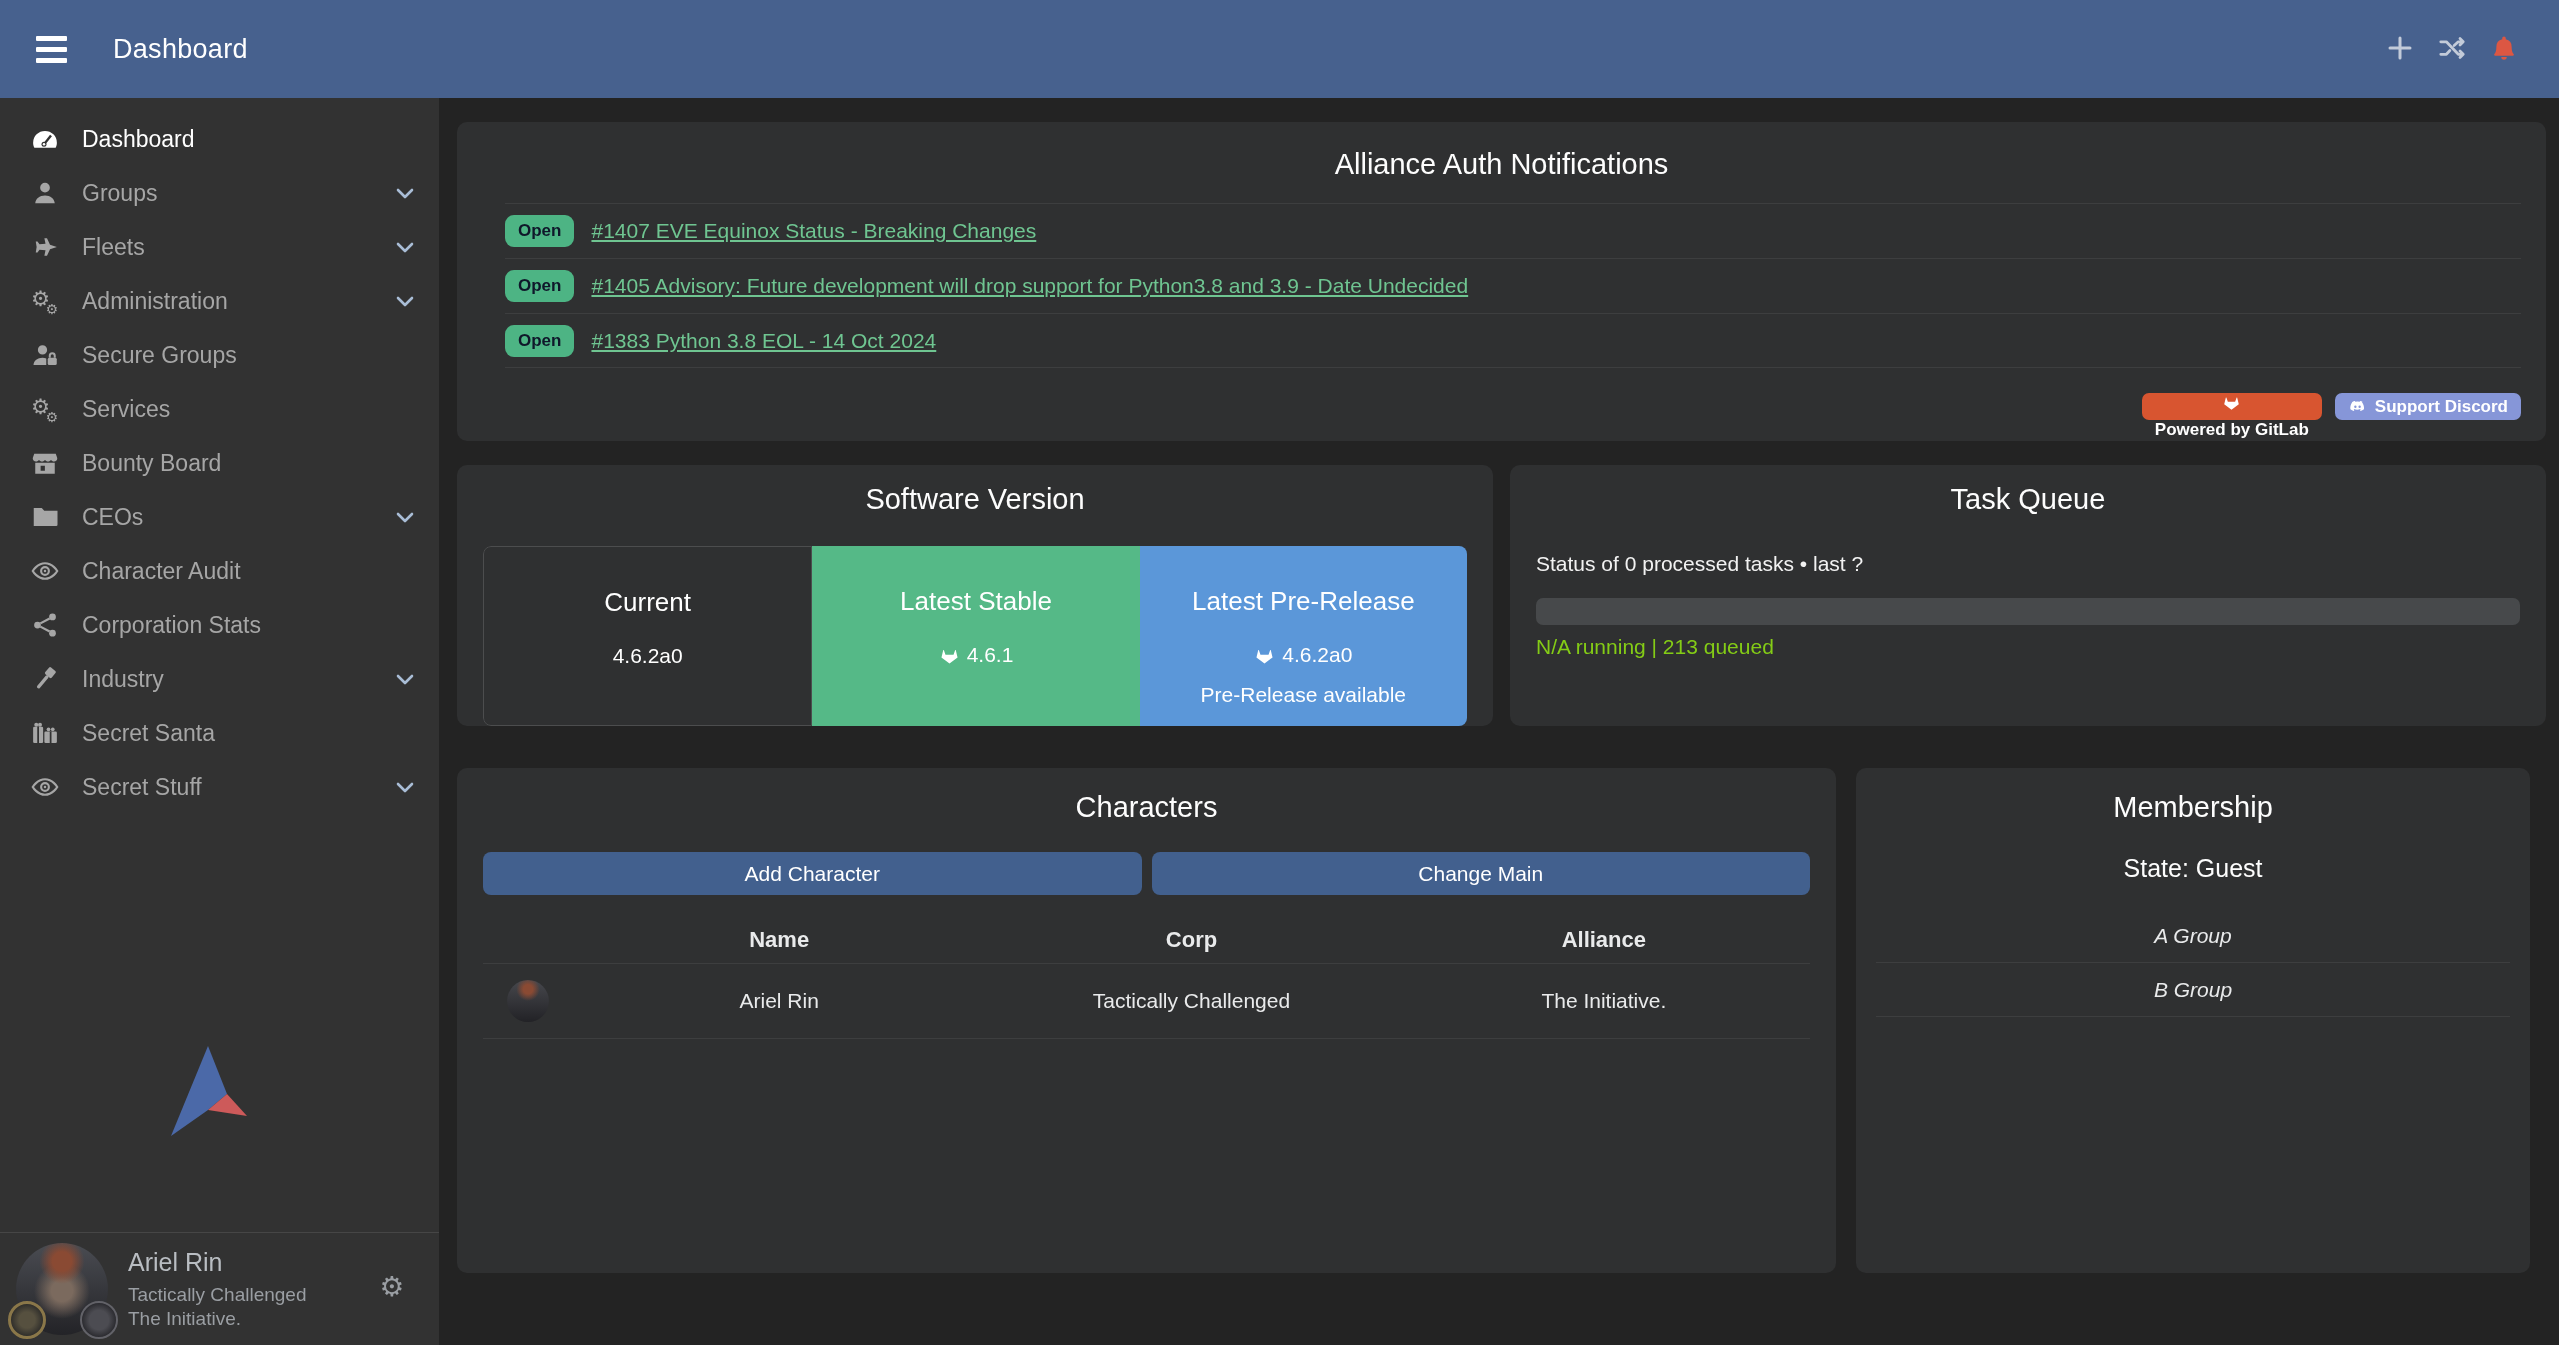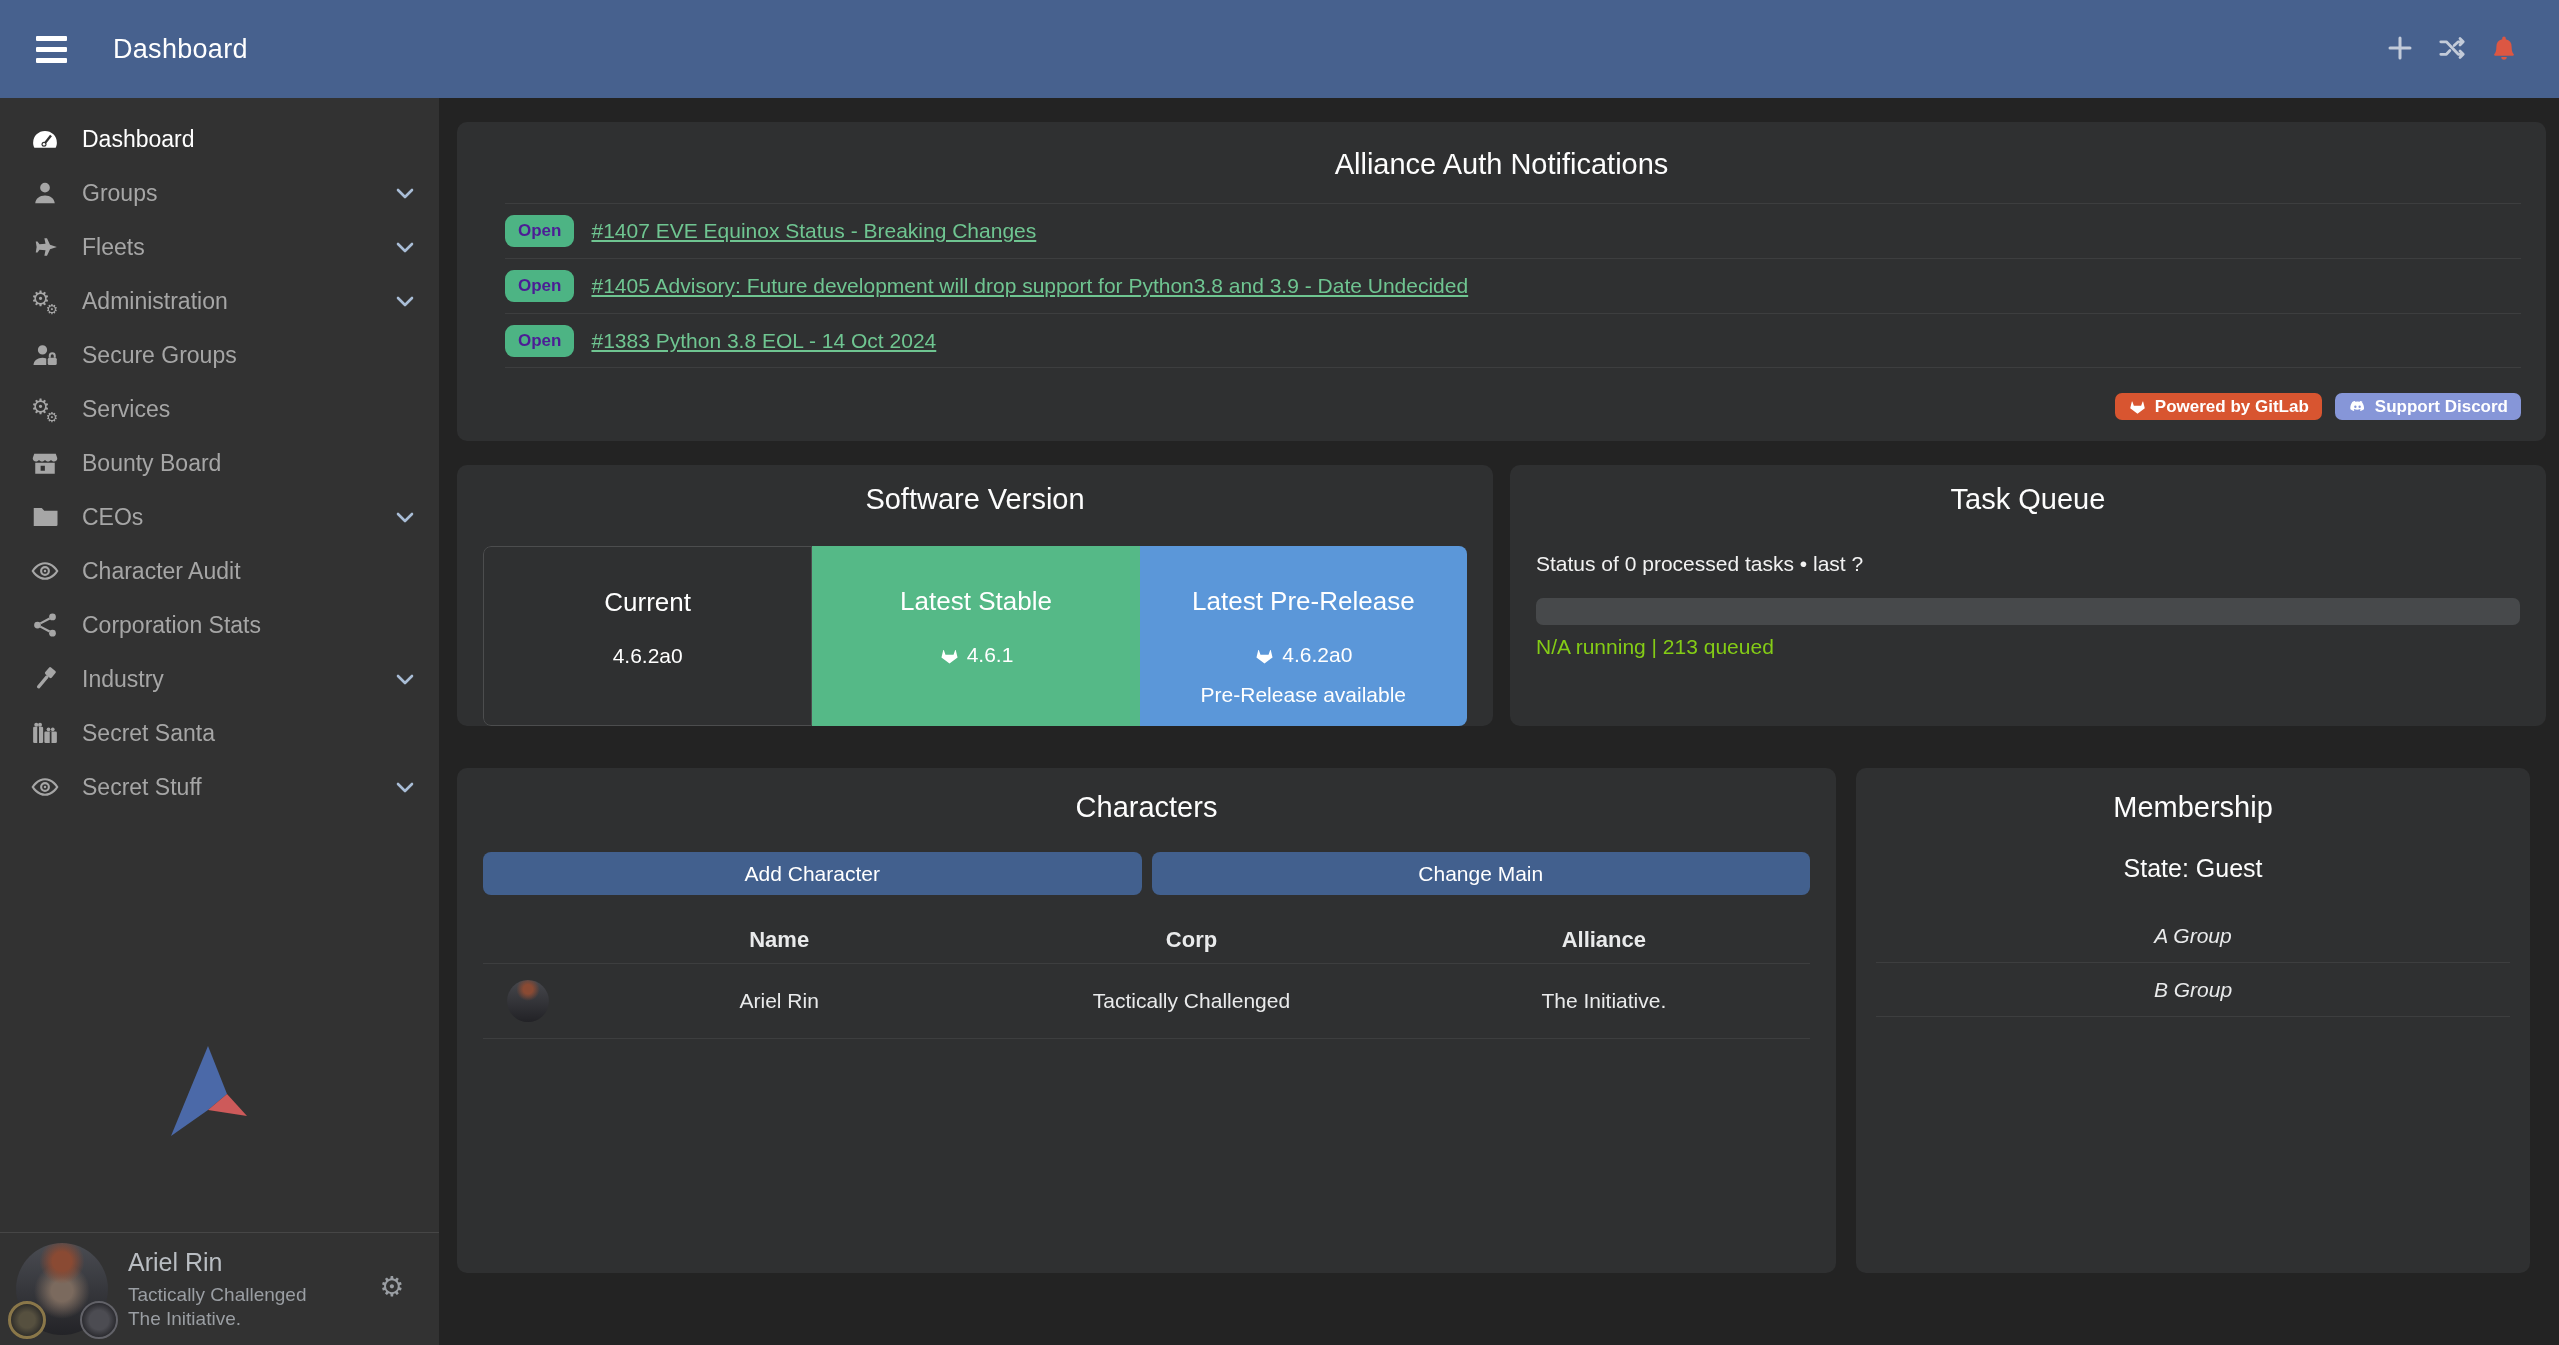--- a/index.html
+++ b/index.html
@@ -62,21 +62,21 @@
   
   .main{flex:1;padding:24px 13px 0 18px;}
   .card{background:var(--card-bg);border-radius:10px;}
   .card-title{margin:0;font-size:29px;font-weight:400;text-align:center;color:#fdfdfd;line-height:34px;}
 
   .notif{height:319px;padding:25px 25px 0;position:relative;margin-bottom:24px;}
   .notif .card-title{margin-bottom:22px;}
   .notif-list{margin-left:23px;}
   .n-row{display:flex;align-items:center;height:55px;border-top:1px solid var(--hair);}
   .n-row:last-child{border-bottom:1px solid var(--hair);}
-  .n-badge{background:var(--badge-open);color:#4c1d95;font-size:17px;font-weight:700;
+  .n-badge{background:var(--badge-open);color:#0f172a;font-size:17px;font-weight:700;
            padding:6px 13px;border-radius:9px;margin-right:17px;flex:none;}
   .n-link{color:var(--link-green);font-size:21px;text-decoration:underline;}
   .notif-badges{position:absolute;right:25px;bottom:21px;display:flex;gap:13px;}
   .shield{display:flex;align-items:center;gap:8px;color:#fff;font-size:17px;font-weight:700;
           height:27px;padding:0 13px;border-radius:7px;cursor:pointer;}
   .sh-icn{width:19px;height:19px;flex:none;}
 
   .row2{display:flex;gap:17px;margin-bottom:42px;}
   .row2 .card{flex:1;height:261px;padding:17px 26px 0;}
   .sw-cols{display:flex;margin-top:30px;border-radius:8px;overflow:hidden;}
@@ -396,21 +396,21 @@
     <span class="n-badge">Open</span>
     <a class="n-link" href="#">#1405 Advisory: Future development will drop support for Python3.8 and 3.9 - Date Undecided</a>
   </div>
 
   <div class="n-row">
     <span class="n-badge">Open</span>
     <a class="n-link" href="#">#1383 Python 3.8 EOL - 14 Oct 2024</a>
   </div>
 </div>
       <div class="notif-badges">
-  <span class="shield" style="background: rgb(216, 85, 48);">
+  <span class="shield" style="background: rgb(216, 85, 48); flex-direction: column;">
     <svg class="sh-icn icn">
               <use href="#gitlab-icon"></use>
             </svg>
     <span>Powered by GitLab</span>
   </span>
 
   <span class="shield" style="background: rgb(134, 150, 216);">
     <svg class="sh-icn icn">
               <use href="#discord-icon"></use>
             </svg>

